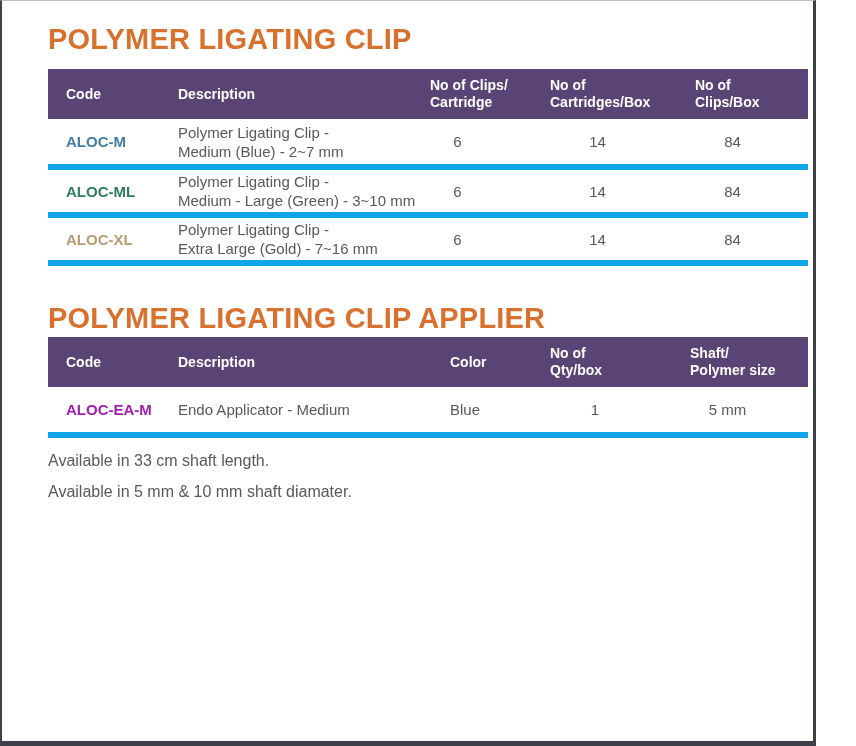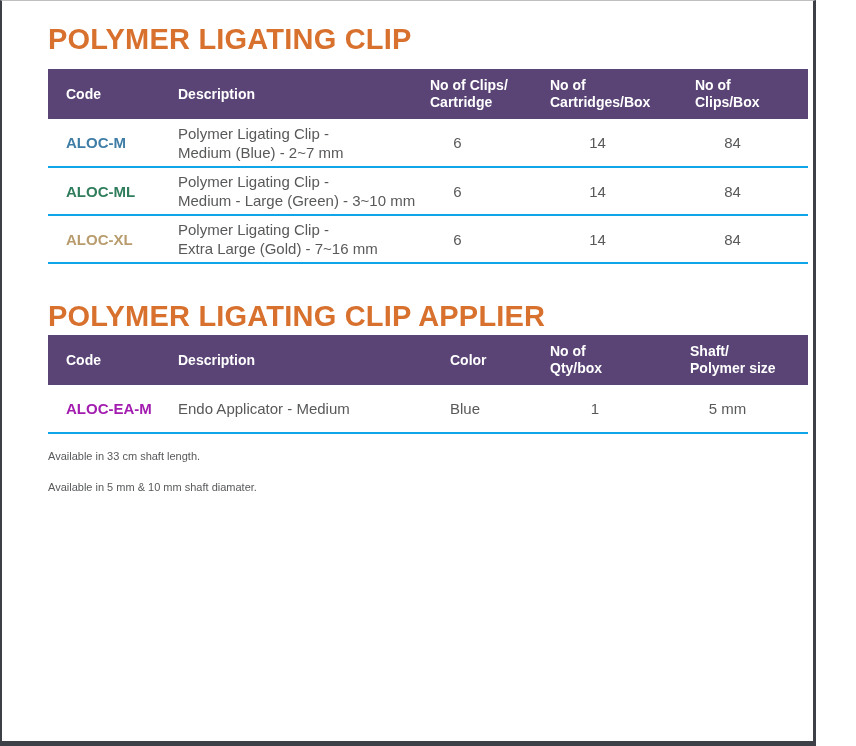--- a/index.html
+++ b/index.html
@@ -39,21 +39,21 @@
     background: #5a4375;
     color: #ffffff;
     font-size: 14px;
     font-weight: bold;
     line-height: 17px;
     text-align: left;
     vertical-align: middle;
     height: 50px;
   }
   .hl:empty { display: none; }
-  tbody tr { border-bottom: 2px solid #0ea5e9; }
+  tbody tr { border-bottom: 6px solid #0ea5e9; }
   tbody td { height: 48px; vertical-align: middle; line-height: 19px; }
   .code { font-weight: bold; font-size: 15px; }
   .num  { text-align: center; }
 
   
   .t1 .c1 { width: 122px; padding-left: 18px; }
   .t1 .c2 { width: 250px; padding-left: 8px; }
   .t1 .c3 { width: 120px; }
   .t1 .c4 { width: 150px; }
   .t1 .c5 { width: 118px; }
@@ -70,21 +70,21 @@
   .t2 .c3 { width: 95px;  padding-left: 10px; }
   .t2 .c4 { width: 140px; }
   .t2 .c5 { width: 133px; }
   .t2 th.c4 { padding-left: 15px; }
   .t2 th.c5 { padding-left: 15px; }
   .t2 td.c4 { padding-right: 20px; }
   .t2 td.c5 { padding-right: 28px; }
 
   .footer { padding-top: 7px; }
   .footer-line {
-    font-size: 11px;
+    font-size: 16px;
     line-height: 31px;
     color: #58595b;
   }
 </style>
 </head>
 <body>
 
 <div class="page">
 
   <h2 class="section-title title-clip">POLYMER LIGATING CLIP</h2>

